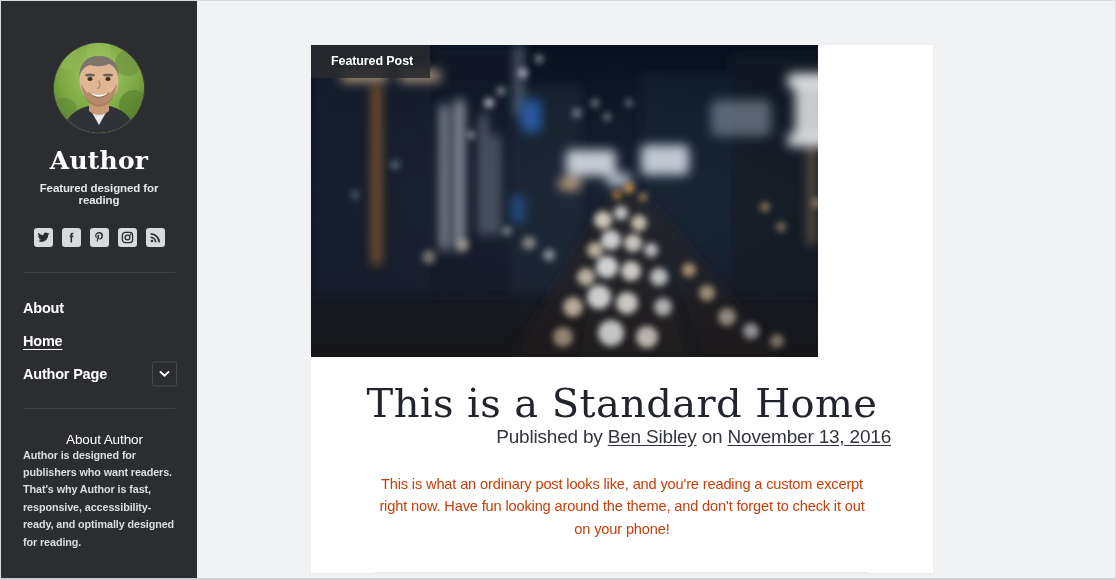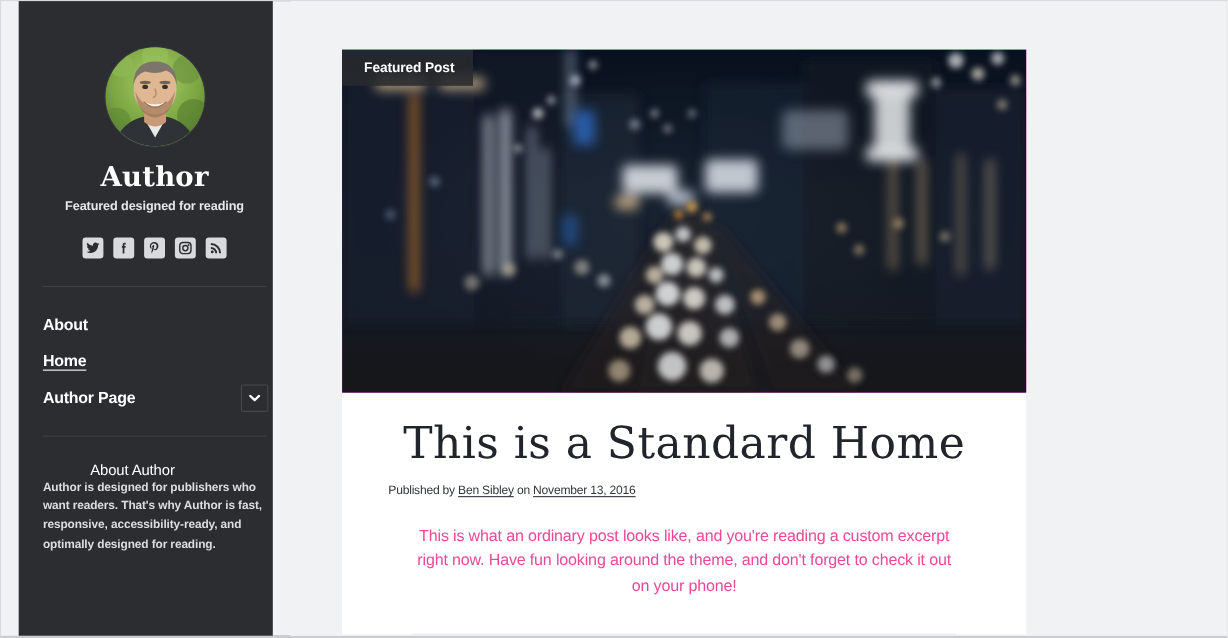--- a/index.html
+++ b/index.html
@@ -20,22 +20,22 @@
     border-top: 1px solid #d8dadd;
     border-left: 1px solid #d8dadd;
     border-right: 1px solid #d8dadd;
     border-bottom: 2px solid #c9ccd0;
     overflow: hidden;
   }
 
   
   #sidebar {
     position: absolute;
-    left: 16px; top: 0;
-    width: 247px;
+    left: 0; top: 0;
+    width: 196px;
     height: 580px;
     background: #2b2d30;
     padding: 0 22px;
     overflow: hidden;
   }
 
   .avatar-wrap {
     display: flex;
     justify-content: center;
     padding-top: 42px;
@@ -164,24 +164,24 @@
     position: absolute;
     left: 63px;
     top: 44px;
     width: 622px;
     background: #ffffff;
     box-shadow: 0 1px 2px rgba(0,0,0,0.04);
   }
 
   .featured-image {
     position: relative;
-    width: 622px;
+    width: 507px;
     height: 312px;
     overflow: hidden;
-    background: #a21caf;
+    background: #6d28d9;
   }
   .featured-image svg { display: block; width: 622px; height: 312px; }
 
   .featured-badge {
     position: absolute;
     left: 0; top: 0;
     background: rgba(40,42,46,0.88);
     color: #ffffff;
     font-size: 12.5px;
     font-weight: 700;
@@ -198,40 +198,39 @@
     text-align: center;
     font-family: "DejaVu Serif", "Liberation Serif", serif;
     font-size: 40px;
     font-weight: 400;
     color: #21252b;
     letter-spacing: 0.4px;
     line-height: 1.12;
   }
 
   .post-meta {
-    margin-top: 14px;
-    text-align: left;
-    font-size: 11px;
+    text-align: right;
+    font-size: 19px;
     color: #32363c;
     letter-spacing: -0.2px;
   }
   .post-meta a {
     color: #32363c;
     text-decoration: underline;
     text-underline-offset: 2px;
     cursor: pointer;
   }
 
   .post-excerpt {
     margin: 25px auto 0 auto;
     max-width: 500px;
     text-align: center;
     font-size: 14.6px;
     line-height: 1.54;
-    color: #ec4899;
+    color: #c2410c;
     letter-spacing: -0.15px;
   }
 
   .post-rule {
     margin: 32px 22px 0 22px;
     height: 1px;
     background: #e7e8ea;
   }
 </style>
 </head>

